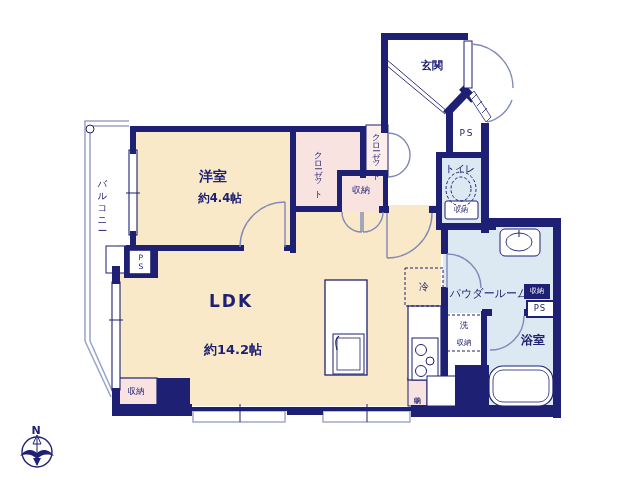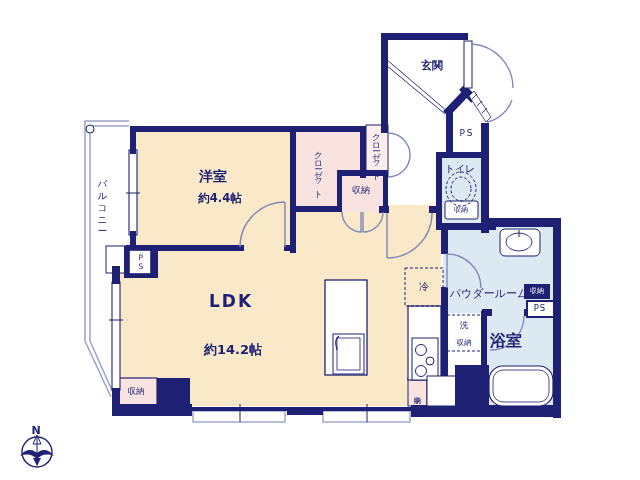--- a/index.html
+++ b/index.html
@@ -178,18 +178,18 @@
   <div class="lbl" style="left:460px;top:169px;font-size:10px;">トイレ</div>
   <div class="lbl" style="left:461px;top:210px;font-size:7px;">収納</div>
   <div class="lbl" style="left:467px;top:133px;font-size:9px;letter-spacing:2px;">PS</div>
   <div class="lbl vup" style="left:140px;top:262px;font-size:7.5px;">PS</div>
   <div class="lbl" style="left:424px;top:287px;font-size:10px;">冷</div>
   <div class="lbl" style="left:489px;top:294px;font-size:11px;">パウダールーム</div>
   <div class="lbl white" style="left:537px;top:291px;font-size:7px;">収納</div>
   <div class="lbl" style="left:540px;top:309px;font-size:8.5px;letter-spacing:1px;">PS</div>
   <div class="lbl" style="left:464px;top:326px;font-size:8.5px;">洗</div>
   <div class="lbl" style="left:464px;top:343px;font-size:7.5px;">収納</div>
-  <div class="lbl b" style="left:506px;top:341px;font-size:16px;">浴室</div>
+  <div class="lbl b" style="left:533px;top:341px;font-size:12px;">浴室</div>
   <div class="lbl" style="left:136px;top:392px;font-size:8.5px;">収納</div>
   <div class="lbl vup" style="left:417px;top:391px;font-size:7px;">収納</div>
   <div class="lbl b" style="left:36px;top:431px;font-size:11px;">N</div>
 
 </div>
 
 </body></html>

